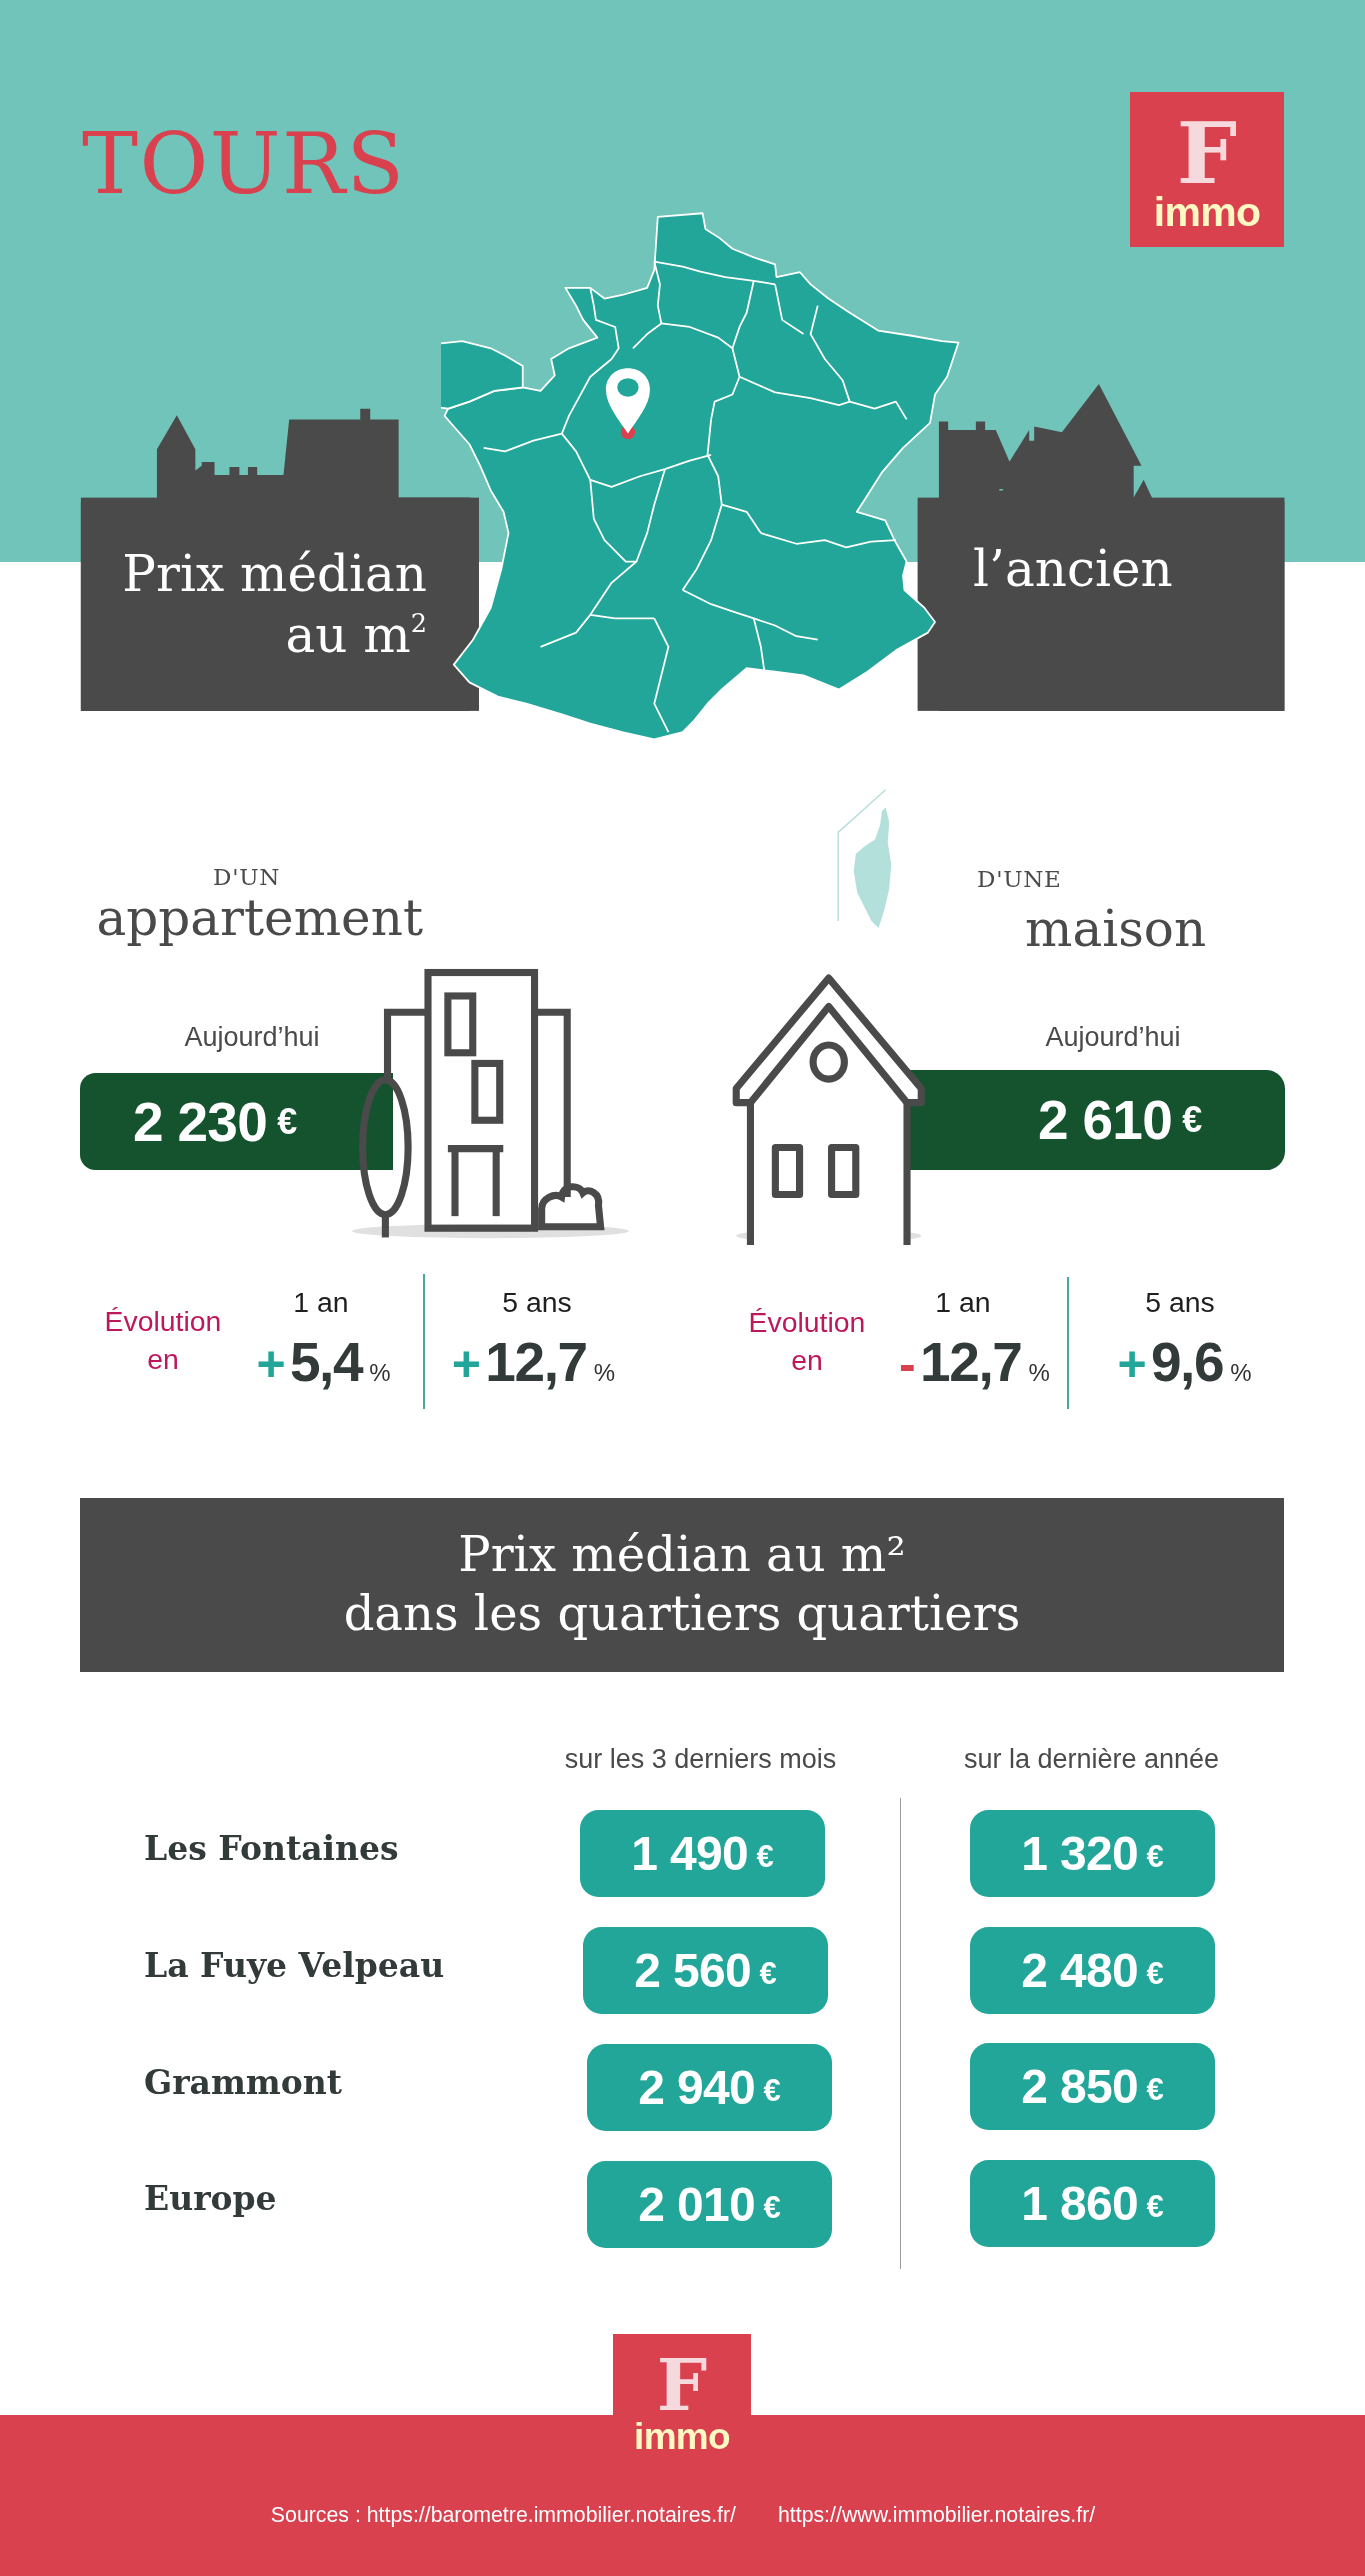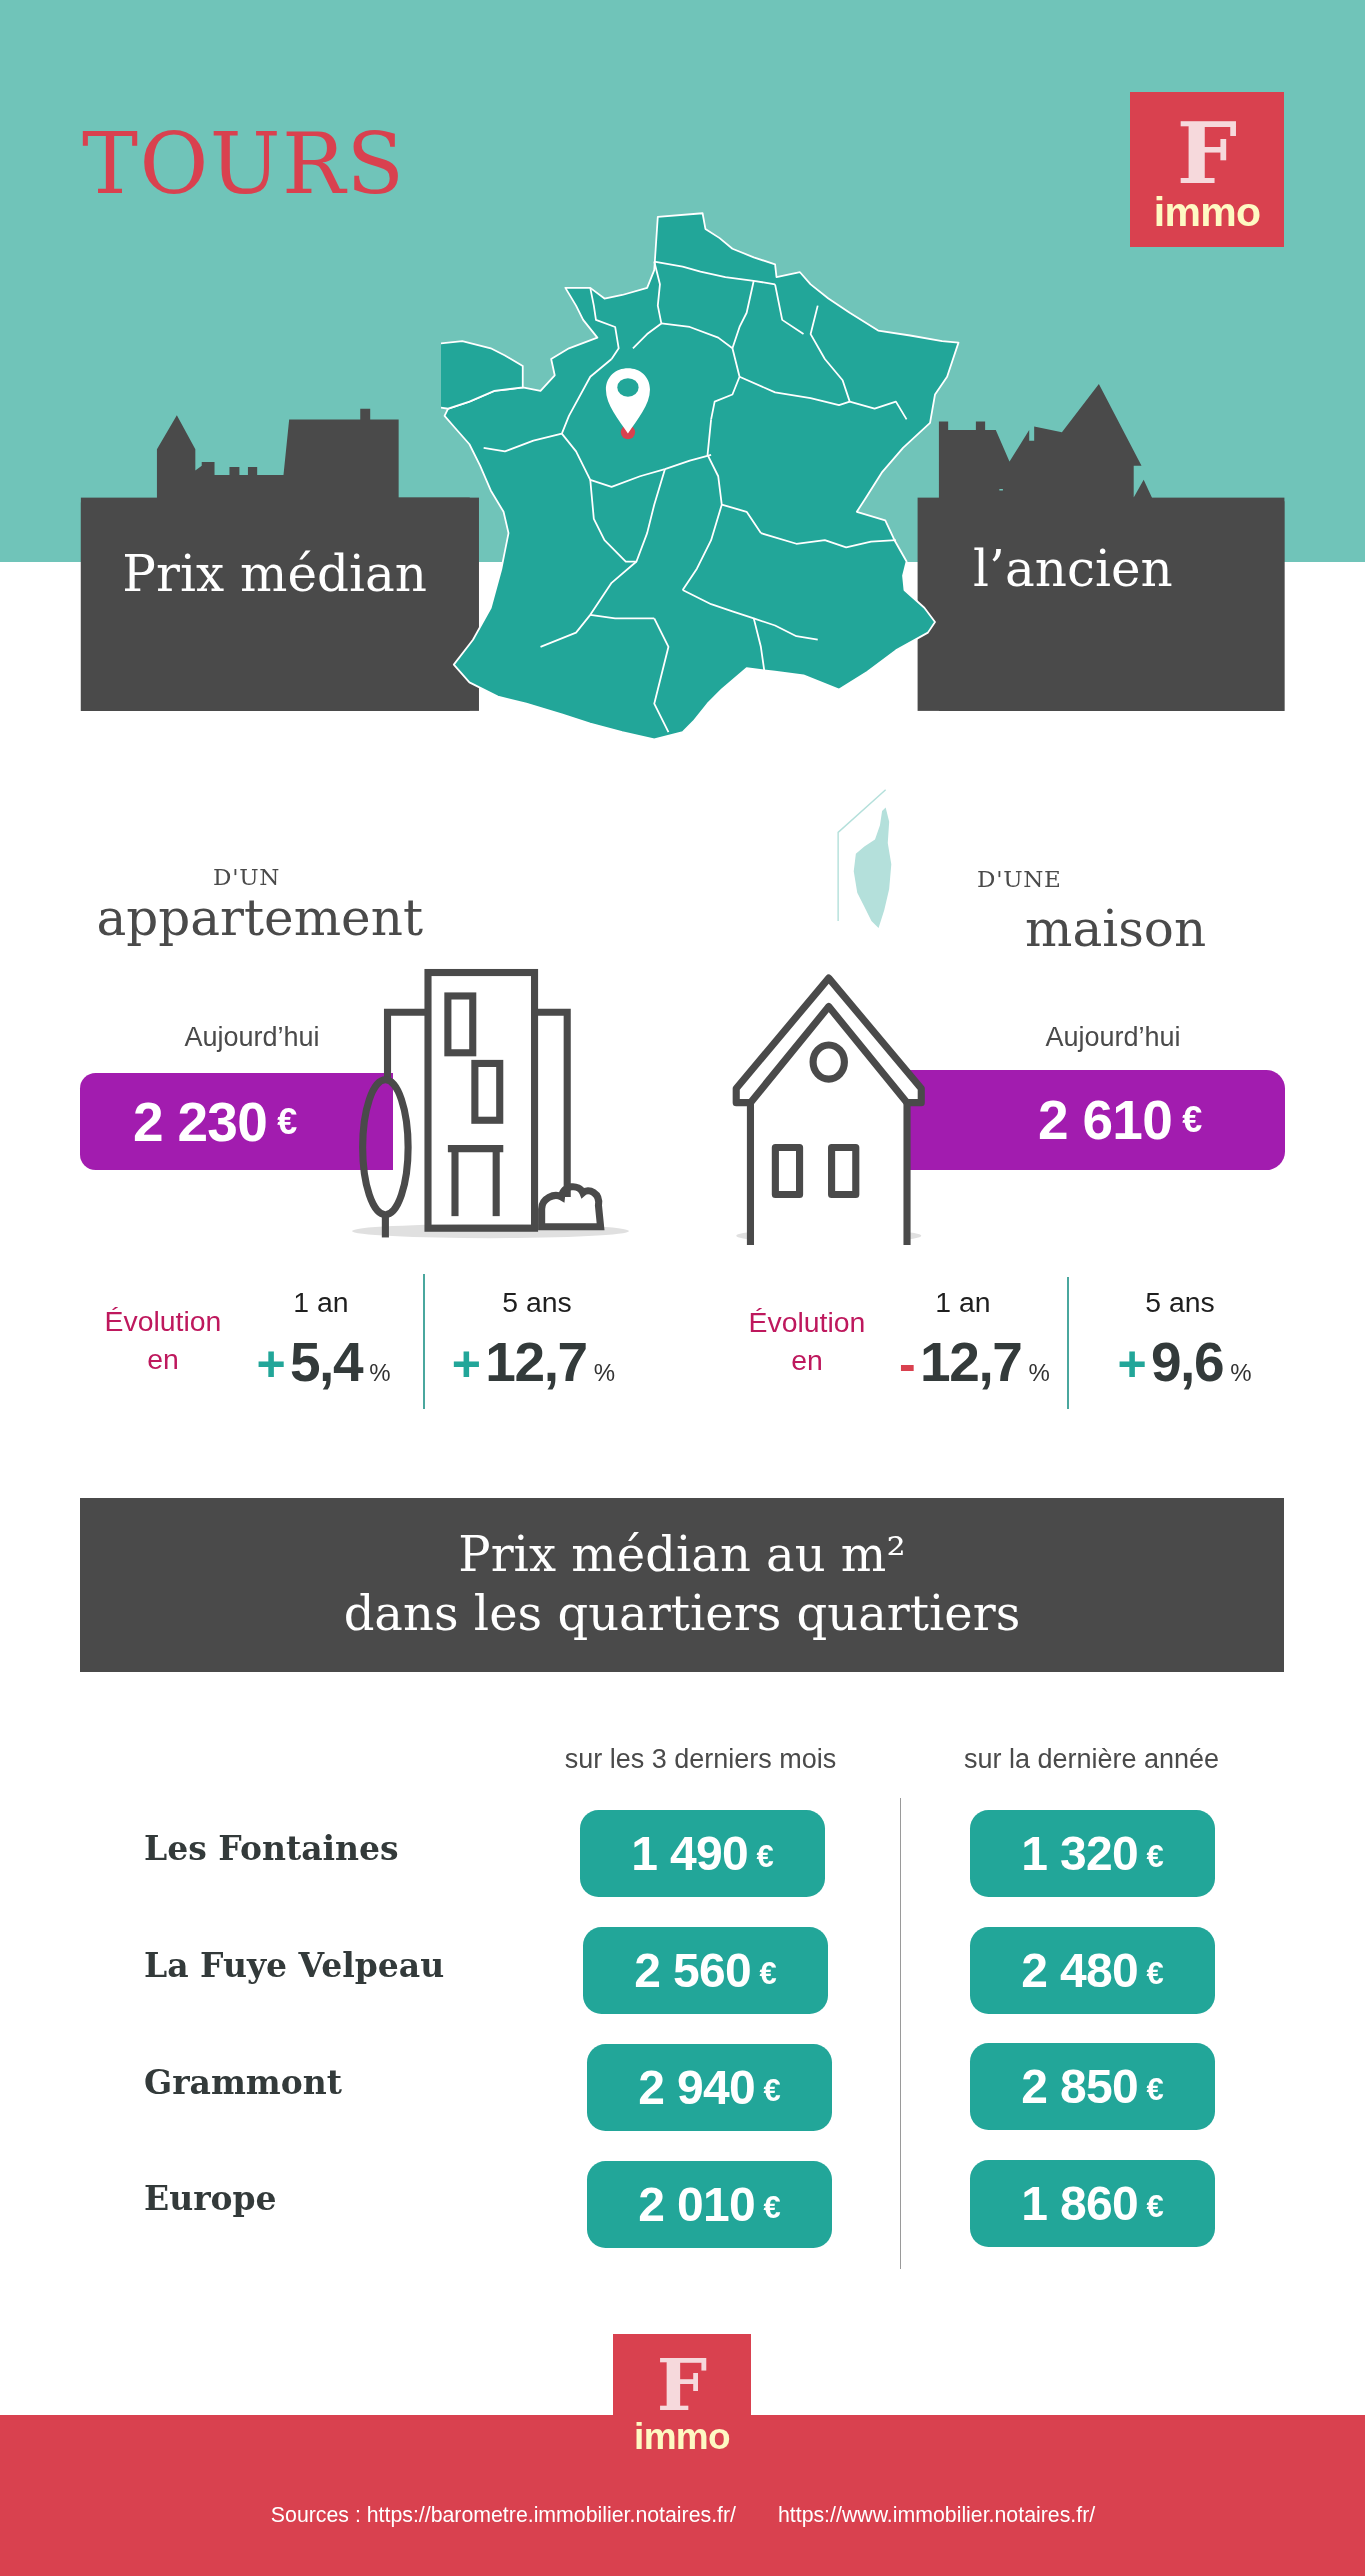--- a/index.html
+++ b/index.html
@@ -30,21 +30,21 @@
     .type-big { font-size: 50px; color: #4a4a4a; line-height: 1; }
     #apt-prefix { left: 213px; top: 864px; width: 210px; text-align: left; }
     #apt-title { left: 71px; top: 893px; width: 352px; text-align: right; }
     #house-prefix { left: 977px; top: 866px; }
     #house-title { left: 1025px; top: 896px; margin-top: 8px; }
 
     .today { font-size: 27px; color: #4a4a4a; }
     #apt-today { left: 174px; top: 1022px; width: 156px; text-align: center; }
     #house-today { left: 1035px; top: 1022px; width: 156px; text-align: center; }
 
-    .price-pill { background: #a21caf; color: #ffffff; display: flex; align-items: center; font-weight: bold; }
+    .price-pill { background: #14532d; color: #ffffff; display: flex; align-items: center; font-weight: bold; }
     .price-pill .num { font-size: 55px; letter-spacing: -0.7px; }
     .price-pill .cur { font-size: 36px; margin-left: 10px; }
     #apt-price { left: 80px; top: 1073px; width: 313px; height: 97px; border-radius: 15.6px 0 0 15.6px; padding-left: 53px; }
     #house-price { left: 882px; top: 1070px; width: 403px; height: 100px; border-radius: 0 18.5px 18.5px 0; padding-left: 156px; }
 
     #apt-icon { left: 341px; top: 964px; width: 299px; height: 277px; }
     #house-icon { left: 729px; top: 971px; width: 292px; height: 274px; }
     #corsica { left: 836px; top: 786px; width: 78px; height: 153px; }
 
     .evo-label { font-size: 28.4px; color: #be185d; text-align: center; line-height: 1.35; width: 142px; }
@@ -145,20 +145,21 @@
 
 <div id="city-title" class="abs serif">TOURS</div>
 
 <div id="logo-top" class="abs logo">
   <div class="f">F</div>
   <div class="immo">immo</div>
 </div>
 
 <div id="banner-left-text" class="abs serif">
   <div>Prix médian</div>
+  <div><span>au m</span><sup>2</sup></div>
 </div>
 <div id="banner-right-text" class="abs serif">
   <div>l’ancien</div>
 </div>
 
 <div id="apt-prefix" class="abs serif type-small">D'UN</div>
 <div id="apt-title" class="abs serif type-big">appartement</div>
 <div id="apt-today" class="abs today sans">Aujourd’hui</div>
 <div id="apt-price" class="abs price-pill sans">
   <span class="num">2 230</span>

